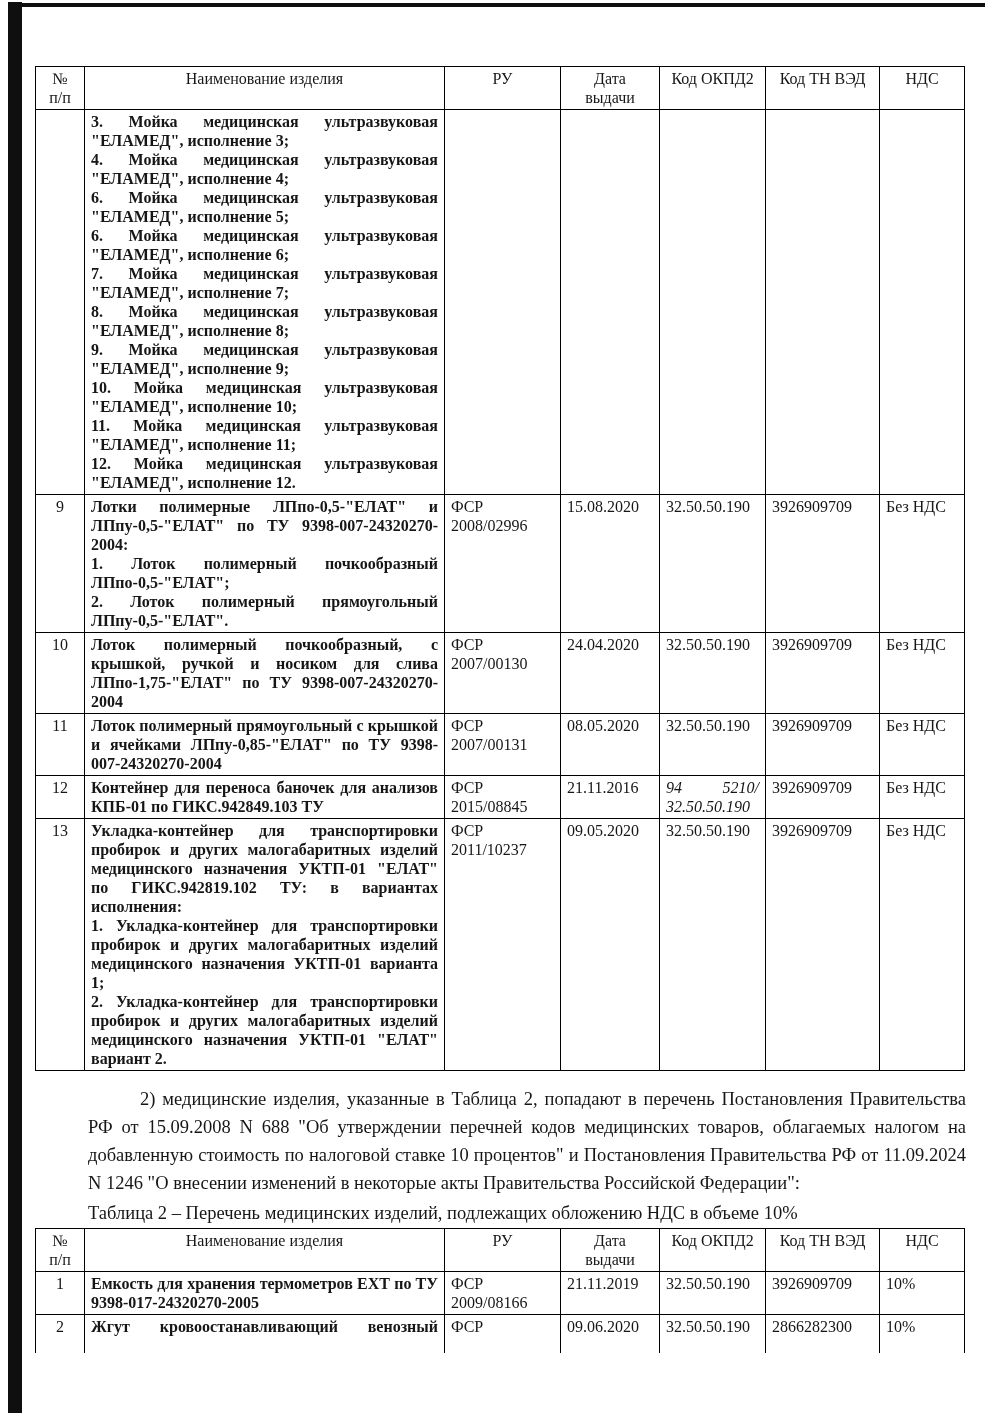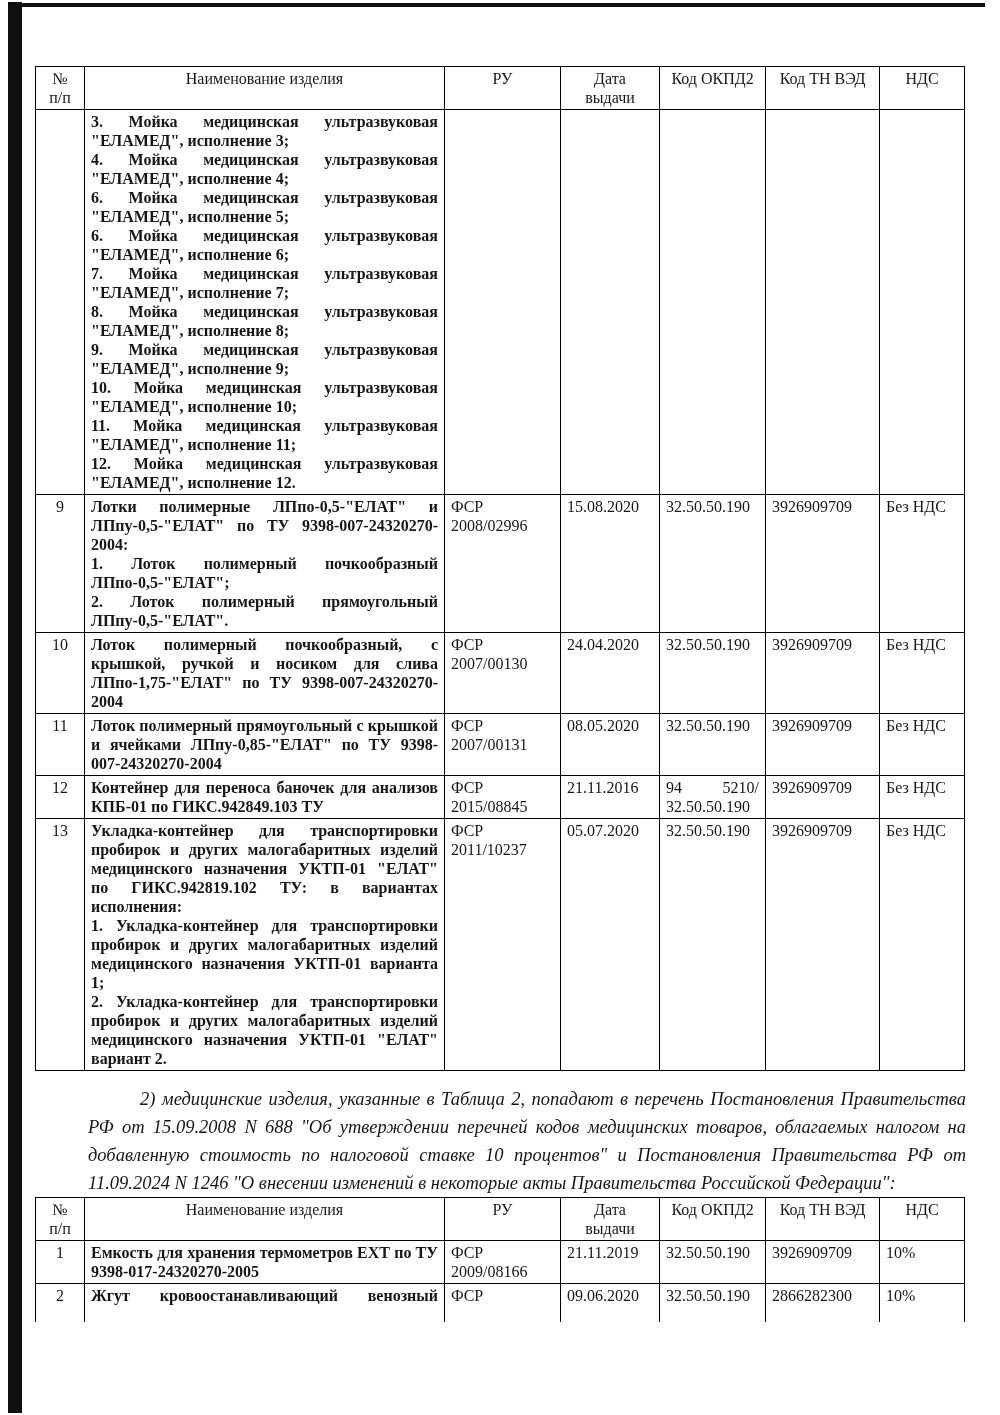--- a/index.html
+++ b/index.html
@@ -18,24 +18,24 @@
   table.doc th,table.doc td{border:1.5px solid #000;vertical-align:top;padding:2px 6px;}
   table.doc th{text-align:center;font-weight:normal;padding:2px 2px;}
 
   col.c-num{width:49px;} col.c-name{width:360px;} col.c-ru{width:116px;}
   col.c-date{width:99px;} col.c-okpd{width:106px;} col.c-tnved{width:114px;}
   col.c-nds{width:85px;}
 
   td.c-num{text-align:center;}
   td.c-name{padding:2px 5px;}
   td.c-name .line{text-align:justify;font-weight:bold;}
-  td.c-okpd .line{text-align:justify;text-align-last:justify;}
+  td.c-okpd .line{text-align:justify;text-align-last:justify;font-style:italic;}
 
   .body-paragraph{margin:14px 0 0 53px;width:878px;font-size:18.5px;line-height:28px;
-                  text-align:justify;text-indent:52px;font-style:italic;}
+                  text-align:justify;text-indent:52px;}
   .table-caption{margin:4px 0 2px 53px;font-size:18.5px;line-height:25px;}
 
   
   #table2 tbody tr:last-child td{border-bottom:none;height:38px;}
   #table2 tbody tr:last-child td.c-name .line{text-align-last:justify;}
 </style>
 </head>
 <body>
 
 <div class="scan-top"></div>
@@ -162,30 +162,31 @@
           <td class="c-num">13</td>
           <td class="c-name">
             <div class="line">Укладка-контейнер для транспортировки пробирок и других малогабаритных изделий медицинского назначения УКТП-01 "ЕЛАТ" по ГИКС.942819.102 ТУ: в вариантах исполнения:</div>
             <div class="line">1. Укладка-контейнер для транспортировки пробирок и других малогабаритных изделий медицинского назначения УКТП-01 варианта 1;</div>
             <div class="line">2. Укладка-контейнер для транспортировки пробирок и других малогабаритных изделий медицинского назначения УКТП-01 "ЕЛАТ" вариант 2.</div>
           </td>
           <td class="c-ru">
             <div class="line">ФСР</div>
             <div class="line">2011/10237</div>
           </td>
-          <td class="c-date">05.07.2020</td>
+          <td class="c-date">09.05.2020</td>
           <td class="c-okpd">32.50.50.190</td>
           <td class="c-tnved">3926909709</td>
           <td class="c-nds">Без НДС</td>
         </tr>
       </tbody>
   </table>
 
   <p class="body-paragraph">2) медицинские изделия, указанные в Таблица 2, попадают в перечень Постановления Правительства РФ от 15.09.2008 N 688 "Об утверждении перечней кодов медицинских товаров, облагаемых налогом на добавленную стоимость по налоговой ставке 10 процентов" и Постановления Правительства РФ от 11.09.2024 N 1246 "О внесении изменений в некоторые акты Правительства Российской Федерации":</p>
 
+  <p class="table-caption">Таблица 2 – Перечень медицинских изделий, подлежащих обложению НДС в объеме 10%</p>
 
   <table class="doc" id="table2">
     <colgroup>
       <col class="c-num">
         <col class="c-name">
         <col class="c-ru">
         <col class="c-date">
       <col class="c-okpd">
         <col class="c-tnved">
         <col class="c-nds">

